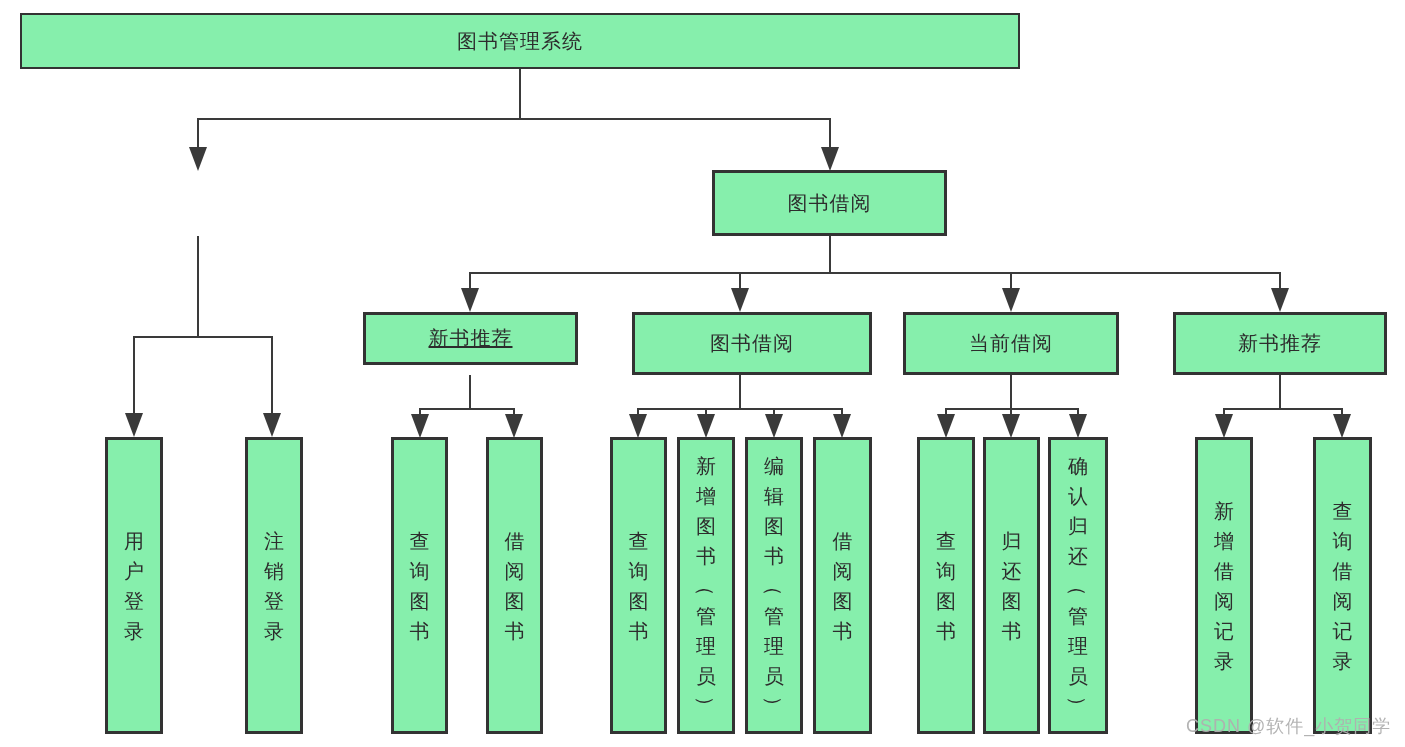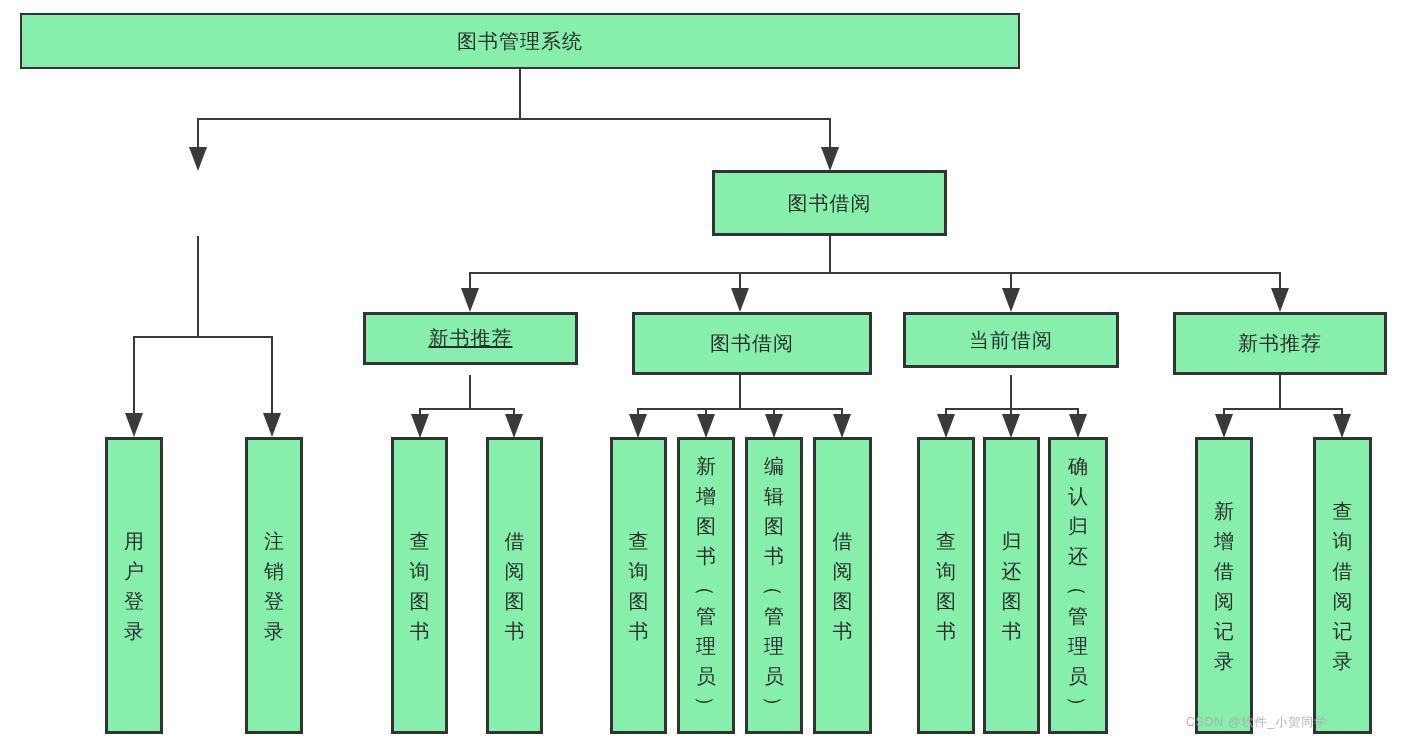--- a/index.html
+++ b/index.html
@@ -40,21 +40,21 @@
   .vl{position:absolute;width:2px;background:var(--line);}
   .hl{position:absolute;height:2px;background:var(--line);}
   .arrow{
     position:absolute;width:0;height:0;
     border-left:9px solid transparent;
     border-right:9px solid transparent;
     border-top:24px solid var(--line);
   }
   .watermark{
     position:absolute;left:1186px;top:714px;
-    font-size:12px;color:rgba(175,175,175,0.95);
+    font-size:18px;color:rgba(175,175,175,0.95);
     letter-spacing:1px;white-space:nowrap;z-index:5;
   }
 </style>
 </head>
 <body>
 
 <div id="canvas">
 
   <div class="node thin" style="left:20px;top:13px;width:1000px;height:56px;">
     <span class="hlabel">图书管理系统</span>
@@ -88,21 +88,21 @@
   <div class="arrow" style="left:1002px;top:288px;"></div>
   <div class="vl" style="left:1279px;top:272px;height:18px;"></div>
   <div class="arrow" style="left:1271px;top:288px;"></div>
 
   <div class="node" style="left:363px;top:312px;width:215px;height:53px;text-decoration:underline;">
     <span class="hlabel">新书推荐</span>
   </div>
   <div class="node" style="left:632px;top:312px;width:240px;height:63px;">
     <span class="hlabel">图书借阅</span>
   </div>
-  <div class="node" style="left:903px;top:312px;width:216px;height:56px;">
+  <div class="node" style="left:903px;top:312px;width:216px;height:63px;">
     <span class="hlabel">当前借阅</span>
   </div>
   <div class="node" style="left:1173px;top:312px;width:214px;height:63px;">
     <span class="hlabel">新书推荐</span>
   </div>
 
   <div class="vl" style="left:469px;top:375px;height:33px;"></div>
   <div class="hl" style="left:419px;top:408px;width:96px;"></div>
   <div class="vl" style="left:419px;top:408px;height:8px;"></div>
   <div class="arrow" style="left:411px;top:414px;"></div>

